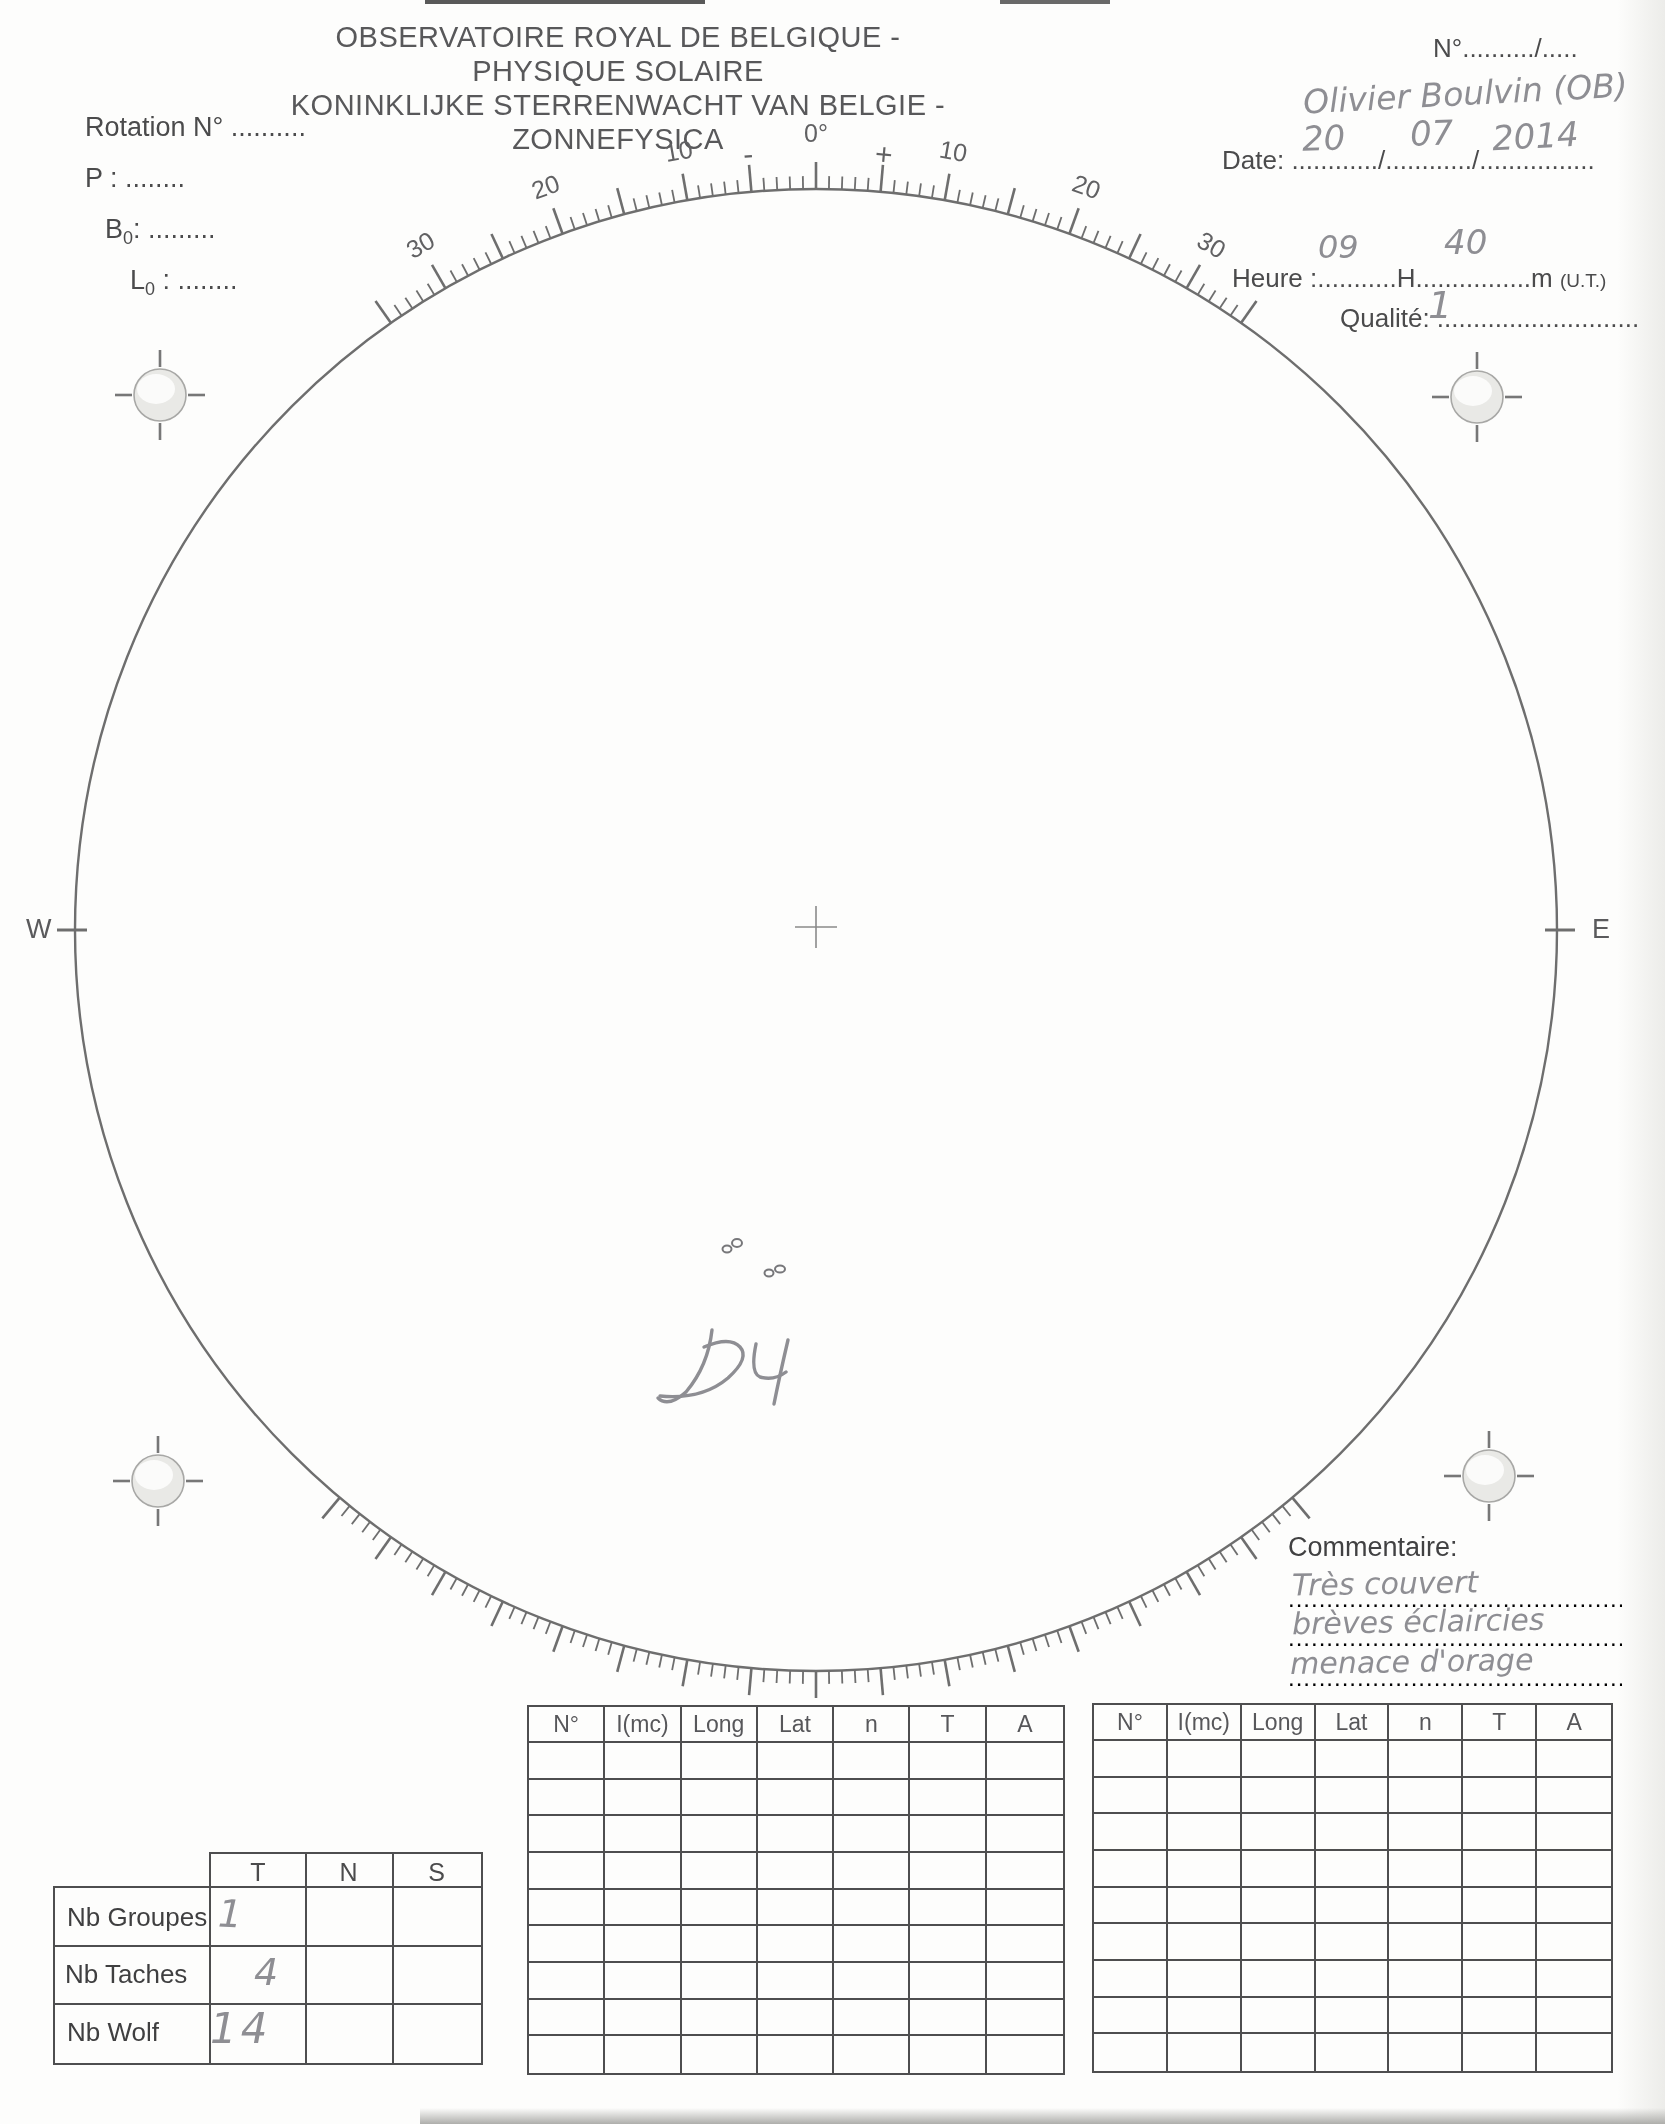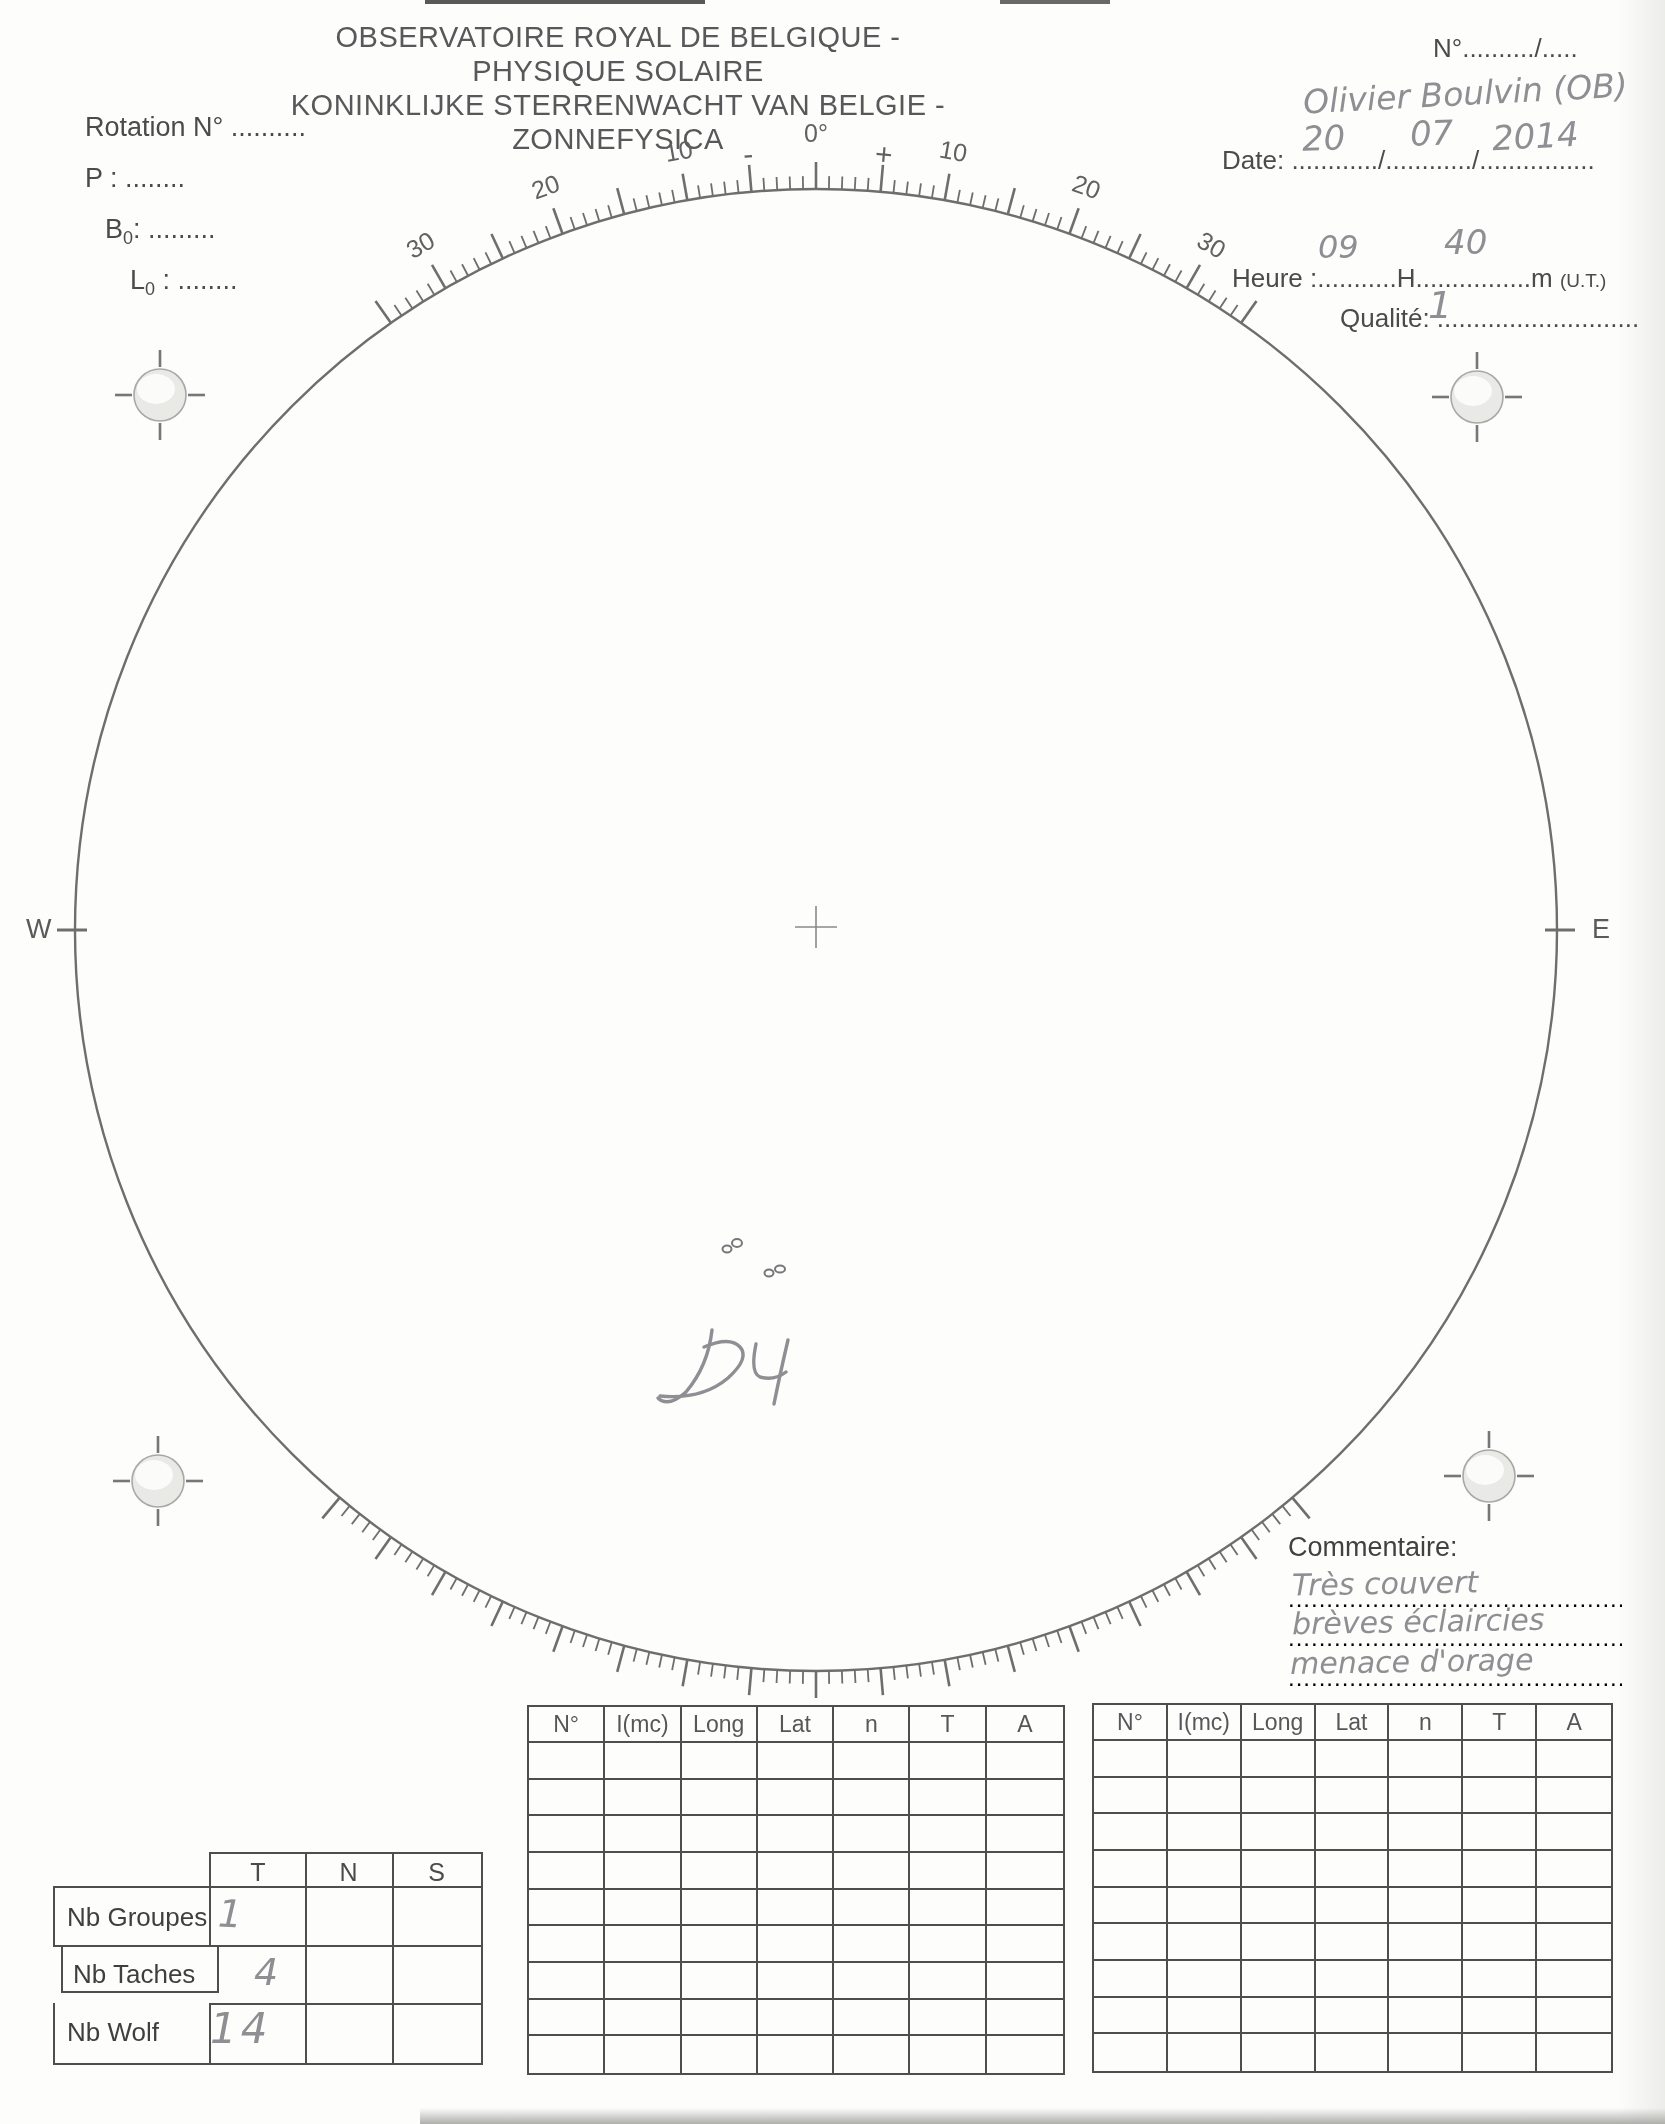--- a/index.html
+++ b/index.html
@@ -436,21 +436,21 @@
     </div>
 
   <div id="summary-table">
       <div class="sm-cell sm-head" style="left: 209px; top: 1852px; width: 98px; height: 36px; border-width: 2px; border-style: solid; border-color: rgb(78, 78, 79);">T</div>
       <div class="sm-cell sm-head" style="left: 305px; top: 1852px; width: 89px; height: 36px; border-top: 2px solid rgb(78, 78, 79); border-right: 2px solid rgb(78, 78, 79); border-bottom: 2px solid rgb(78, 78, 79);">N</div>
       <div class="sm-cell sm-head" style="left: 392px; top: 1852px; width: 91px; height: 36px; border-top: 2px solid rgb(78, 78, 79); border-right: 2px solid rgb(78, 78, 79); border-bottom: 2px solid rgb(78, 78, 79);">S</div>
       <div class="sm-cell sm-label" style="left: 53px; top: 1886px; width: 158px; height: 61px; border-width: 2px; border-style: solid; border-color: rgb(78, 78, 79);">Nb Groupes</div>
       <div class="sm-cell " style="left: 209px; top: 1886px; width: 98px; height: 61px; border-right: 2px solid rgb(78, 78, 79); border-bottom: 2px solid rgb(78, 78, 79);"></div>
       <div class="sm-cell " style="left: 305px; top: 1886px; width: 89px; height: 61px; border-right: 2px solid rgb(78, 78, 79); border-bottom: 2px solid rgb(78, 78, 79);"></div>
       <div class="sm-cell " style="left: 392px; top: 1886px; width: 91px; height: 61px; border-right: 2px solid rgb(78, 78, 79); border-bottom: 2px solid rgb(78, 78, 79);"></div>
-      <div class="sm-cell sm-label" style="left: 61px; top: 1945px; width: 158px; height: 48px; border-right: 2px solid rgb(78, 78, 79); border-bottom: 2px solid rgb(78, 78, 79); border-left: 2px solid rgb(78, 78, 79); padding-left: 10px;">Nb Taches</div>
+      <div class="sm-cell sm-label" style="left: 53px; top: 1945px; width: 158px; height: 60px; border-right: 2px solid rgb(78, 78, 79); border-bottom: 2px solid rgb(78, 78, 79); border-left: 2px solid rgb(78, 78, 79); padding-left: 10px;">Nb Taches</div>
       <div class="sm-cell " style="left: 209px; top: 1945px; width: 98px; height: 60px; border-right: 2px solid rgb(78, 78, 79); border-bottom: 2px solid rgb(78, 78, 79);"></div>
       <div class="sm-cell " style="left: 305px; top: 1945px; width: 89px; height: 60px; border-right: 2px solid rgb(78, 78, 79); border-bottom: 2px solid rgb(78, 78, 79);"></div>
       <div class="sm-cell " style="left: 392px; top: 1945px; width: 91px; height: 60px; border-right: 2px solid rgb(78, 78, 79); border-bottom: 2px solid rgb(78, 78, 79);"></div>
       <div class="sm-cell sm-label" style="left: 53px; top: 2003px; width: 158px; height: 62px; border-right: 2px solid rgb(78, 78, 79); border-bottom: 2px solid rgb(78, 78, 79); border-left: 2px solid rgb(78, 78, 79);">Nb Wolf</div>
       <div class="sm-cell " style="left: 209px; top: 2003px; width: 98px; height: 62px; border-right: 2px solid rgb(78, 78, 79); border-bottom: 2px solid rgb(78, 78, 79);"></div>
       <div class="sm-cell " style="left: 305px; top: 2003px; width: 89px; height: 62px; border-right: 2px solid rgb(78, 78, 79); border-bottom: 2px solid rgb(78, 78, 79);"></div>
       <div class="sm-cell " style="left: 392px; top: 2003px; width: 91px; height: 62px; border-right: 2px solid rgb(78, 78, 79); border-bottom: 2px solid rgb(78, 78, 79);"></div>
     </div>
 
   <div class="hw" style="left:218px;top:1892px;font-size:38px;transform:rotate(2deg);">1</div>

